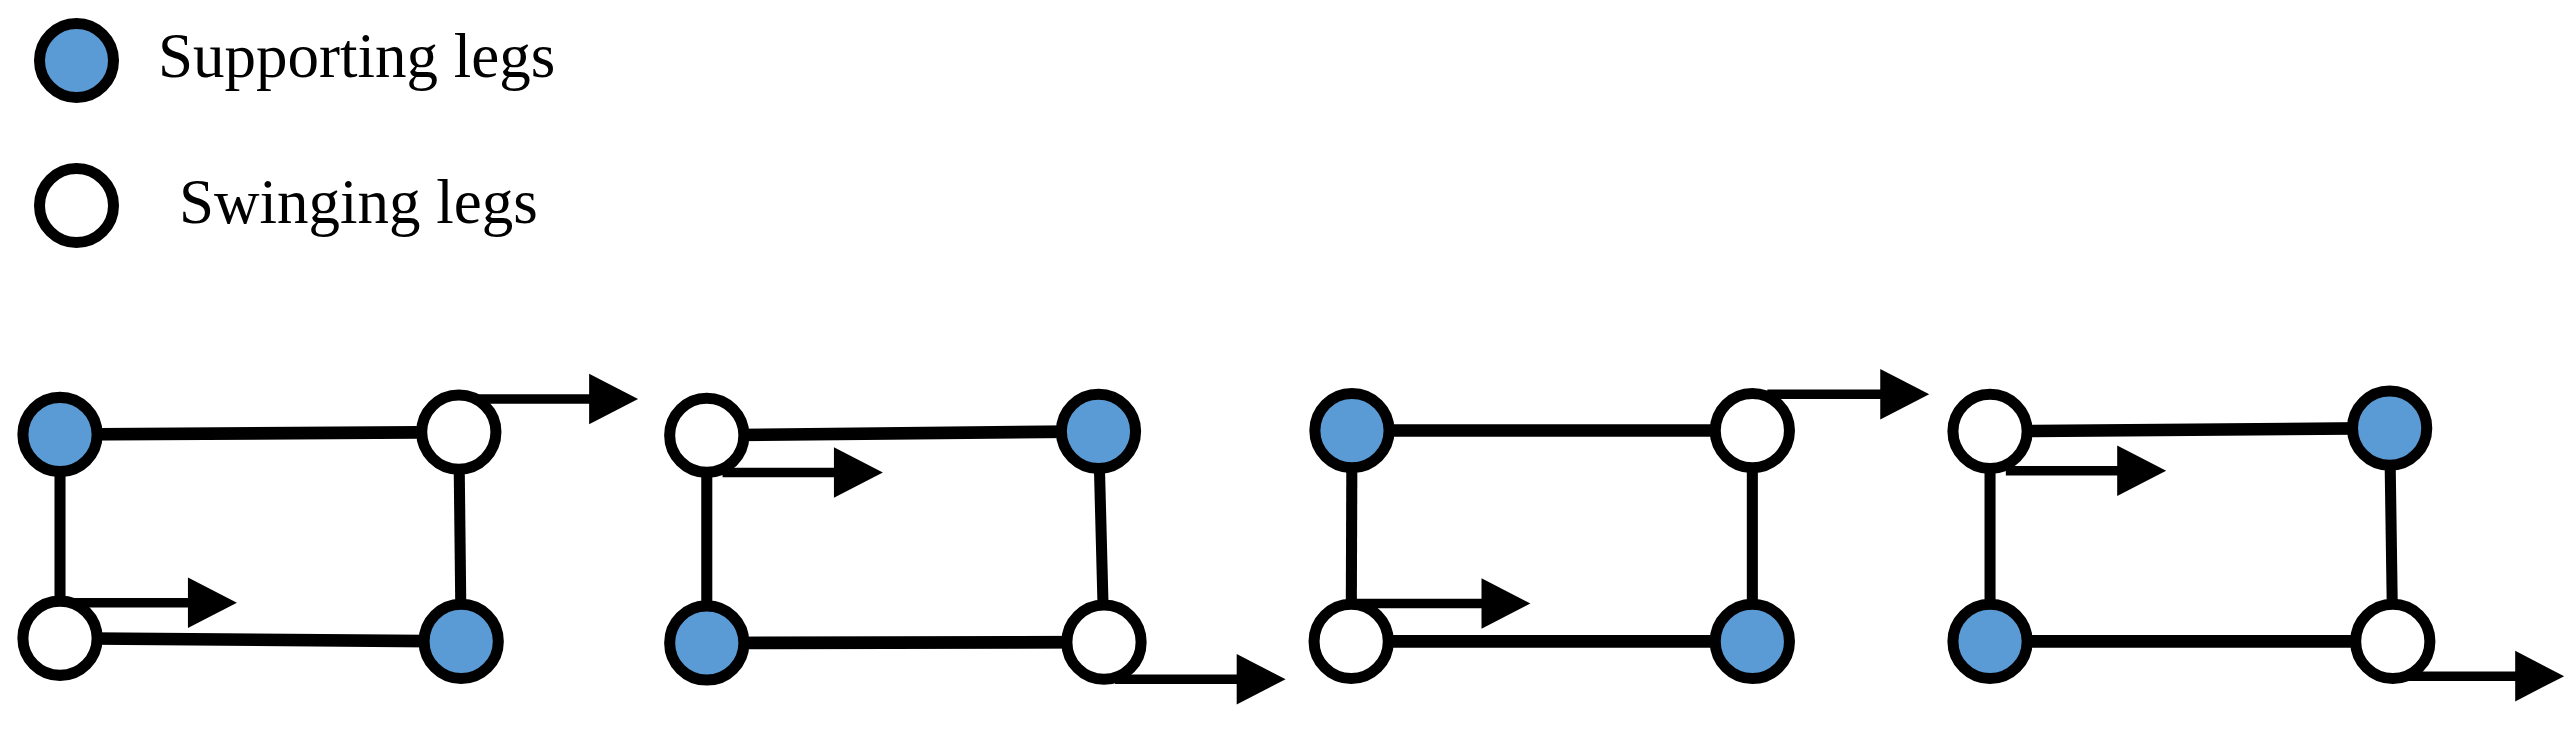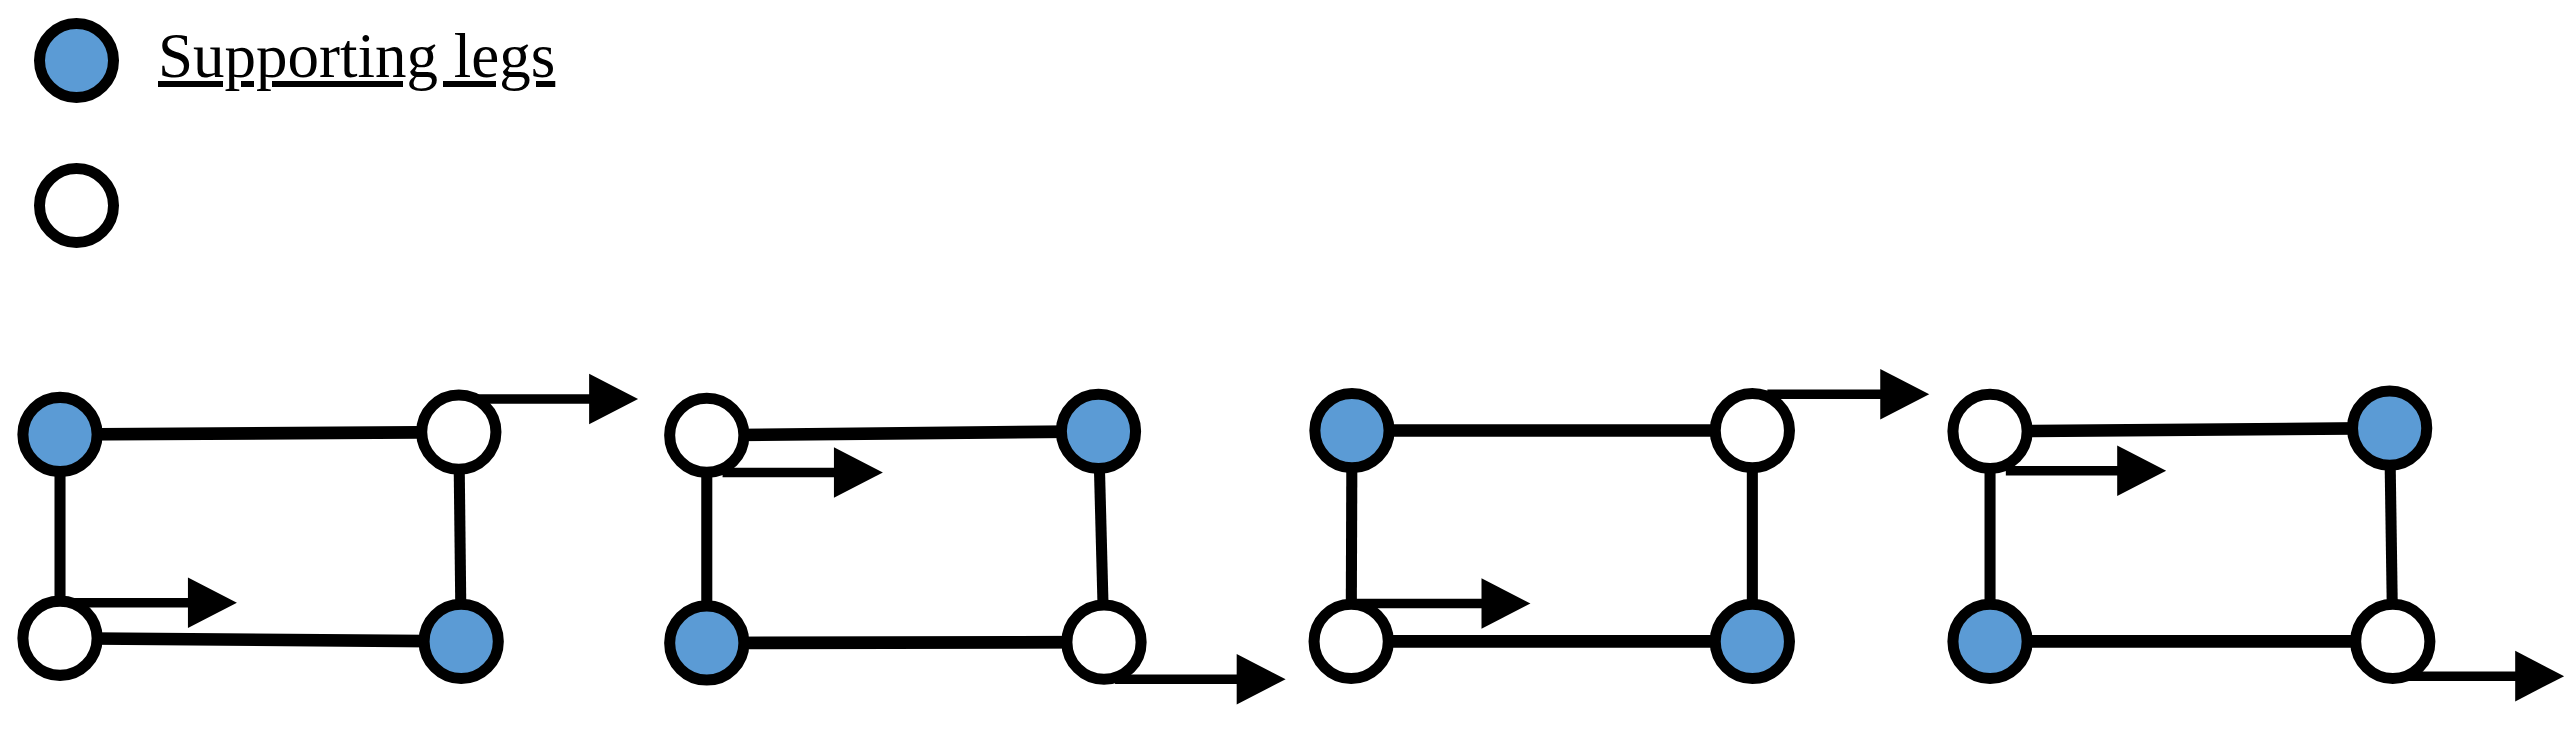--- a/index.html
+++ b/index.html
@@ -36,32 +36,32 @@
     background: #ffffff;
   }
   .legend-marker.m-supporting { left: 34px; top: 18px; }
   .legend-marker.m-swinging  { left: 34px; top: 163px; }
   .legend-label {
     position: absolute;
     font-size: 63px;
     line-height: 1;
     color: #000000;
     white-space: nowrap;
-    text-decoration: underline;
   }
   .legend-label.l-supporting { left: 158px; top: 25px; }
   .legend-label.l-swinging   { left: 179px; top: 171px; }
 </style>
 </head>
 <body>
 
 <div class="legend">
   <span class="legend-marker m-supporting" style="background: rgb(91, 155, 213);"></span>
   <span class="legend-label l-supporting">Supporting legs</span>
   <span class="legend-marker m-swinging" style="background: rgb(255, 255, 255);"></span>
+  <span class="legend-label l-swinging">Swinging legs</span>
 </div>
 
 <svg id="diagram-svg" xmlns="http://www.w3.org/2000/svg" width="2576" height="730" viewBox="0 0 3262 924">
     <line x1="76" y1="550" x2="581" y2="547" stroke="#000000" stroke-width="16"></line>
     <line x1="76" y1="808" x2="584" y2="812" stroke="#000000" stroke-width="16"></line>
     <line x1="76" y1="550" x2="76" y2="808" stroke="#000000" stroke-width="14"></line>
     <line x1="581" y1="547" x2="584" y2="812" stroke="#000000" stroke-width="14"></line>
     <line x1="598" y1="505" x2="752" y2="505" stroke="#000000" stroke-width="12"></line>
     <polygon points="808,505 746,473 746,537" fill="#000000"></polygon>
     <line x1="80" y1="763" x2="244" y2="763" stroke="#000000" stroke-width="12"></line>

